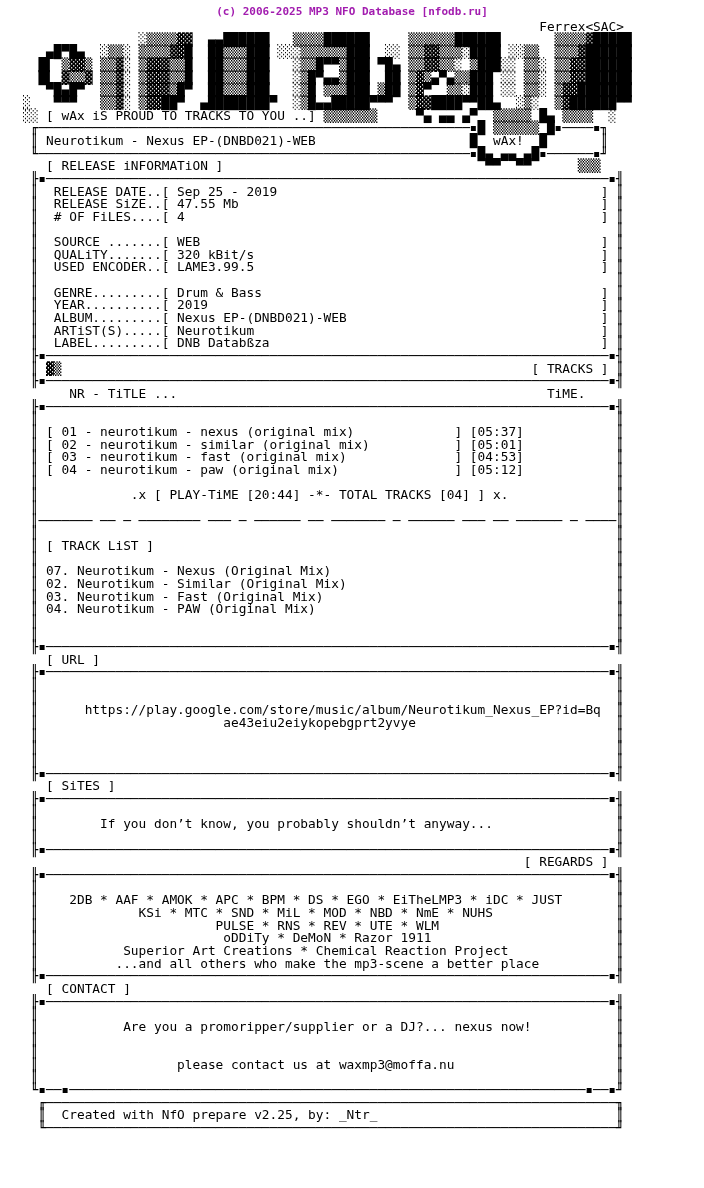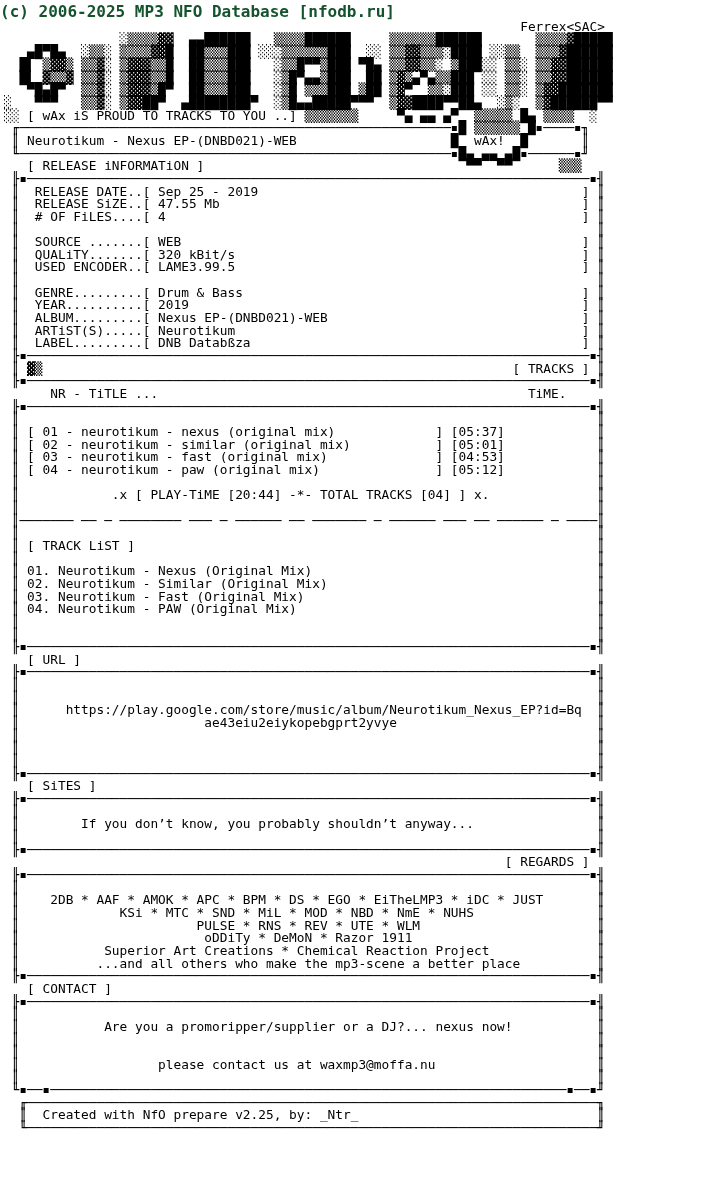--- a/index.html
+++ b/index.html
@@ -4,27 +4,28 @@
 <style>
   * { margin:0; padding:0; box-sizing:border-box; }
   html,body { background:#ffffff; }
   body {
     width:704px; height:1188px; overflow:hidden;
     font-family:"DejaVu Sans Mono", monospace;
   }
   .copyright {
     font-family:"DejaVu Sans Mono", monospace;
     font-weight:bold;
-    font-size:16px;
+    font-size:11px;
     line-height:19px;
     padding-top:2px;
-    color:#14532d;
+    color:#a21caf;
+    text-align:center;
     white-space:pre;
   }
-  .nfo { padding-left:4px; color:#000000; }
+  .nfo { padding-left:23px; color:#000000; }
   .nfo pre {
     margin:0;
     font-family:"DejaVu Sans Mono", monospace;
     font-size:12.8px;
     line-height:12.65px;
     white-space:pre;
     color:#000000;
   }
 </style>
 </head>
@@ -77,21 +78,21 @@
  ║ [ 03 - neurotikum - fast (original mix)              ] [04:53]            ║ 
  ║ [ 04 - neurotikum - paw (original mix)               ] [05:12]            ║ 
  ║                                                                           ║ 
  ║            .x [ PLAY-TiME [20:44] -*- TOTAL TRACKS [04] ] x.              ║ 
  ║                                                                           ║ 
  ║─────── ── ─ ──────── ─── ─ ────── ── ─────── ─ ────── ─── ── ────── ─ ────║ 
  ║                                                                           ║ </pre>
 
     <pre> ║ [ TRACK LiST ]                                                            ║ 
  ║                                                                           ║ 
- ║ 01. Neurotikum - Nexus (Original Mix)                                     ║ 
+ ║ 07. Neurotikum - Nexus (Original Mix)                                     ║ 
  ║ 02. Neurotikum - Similar (Original Mix)                                   ║ 
  ║ 03. Neurotikum - Fast (Original Mix)                                      ║ 
  ║ 04. Neurotikum - PAW (Original Mix)                                       ║ 
  ║                                                                           ║ 
  ║                                                                           ║ 
  ╟▪─────────────────────────────────────────────────────────────────────────▪╢ </pre>
 
     <pre>   [ URL ]                                                                     
  ╟▪─────────────────────────────────────────────────────────────────────────▪╢ 
  ║                                                                           ║ 

